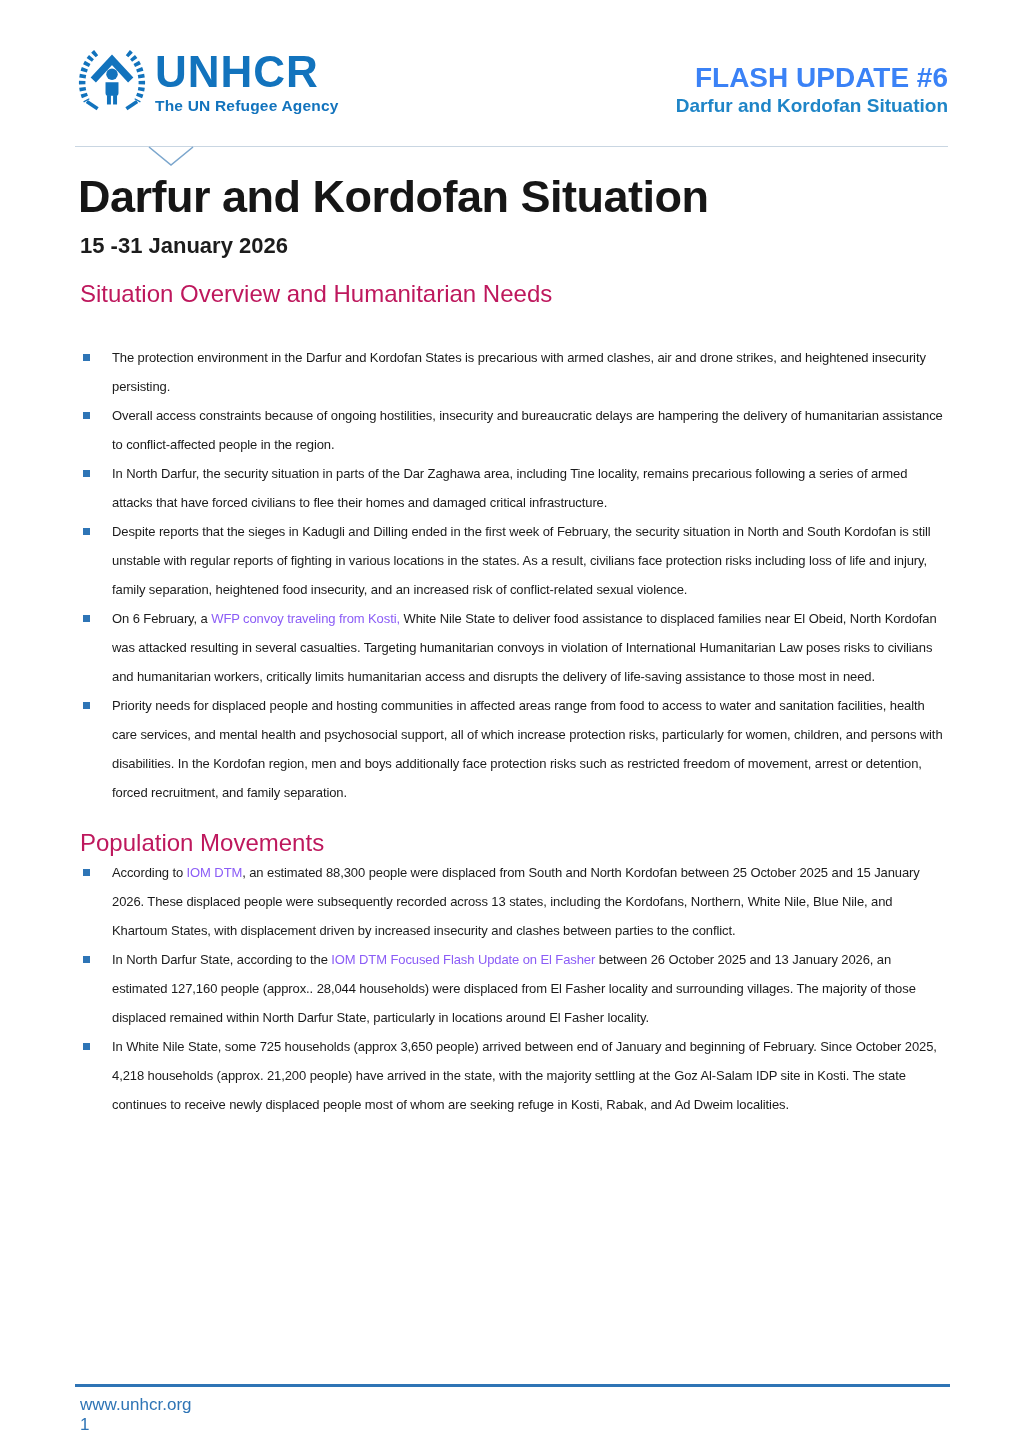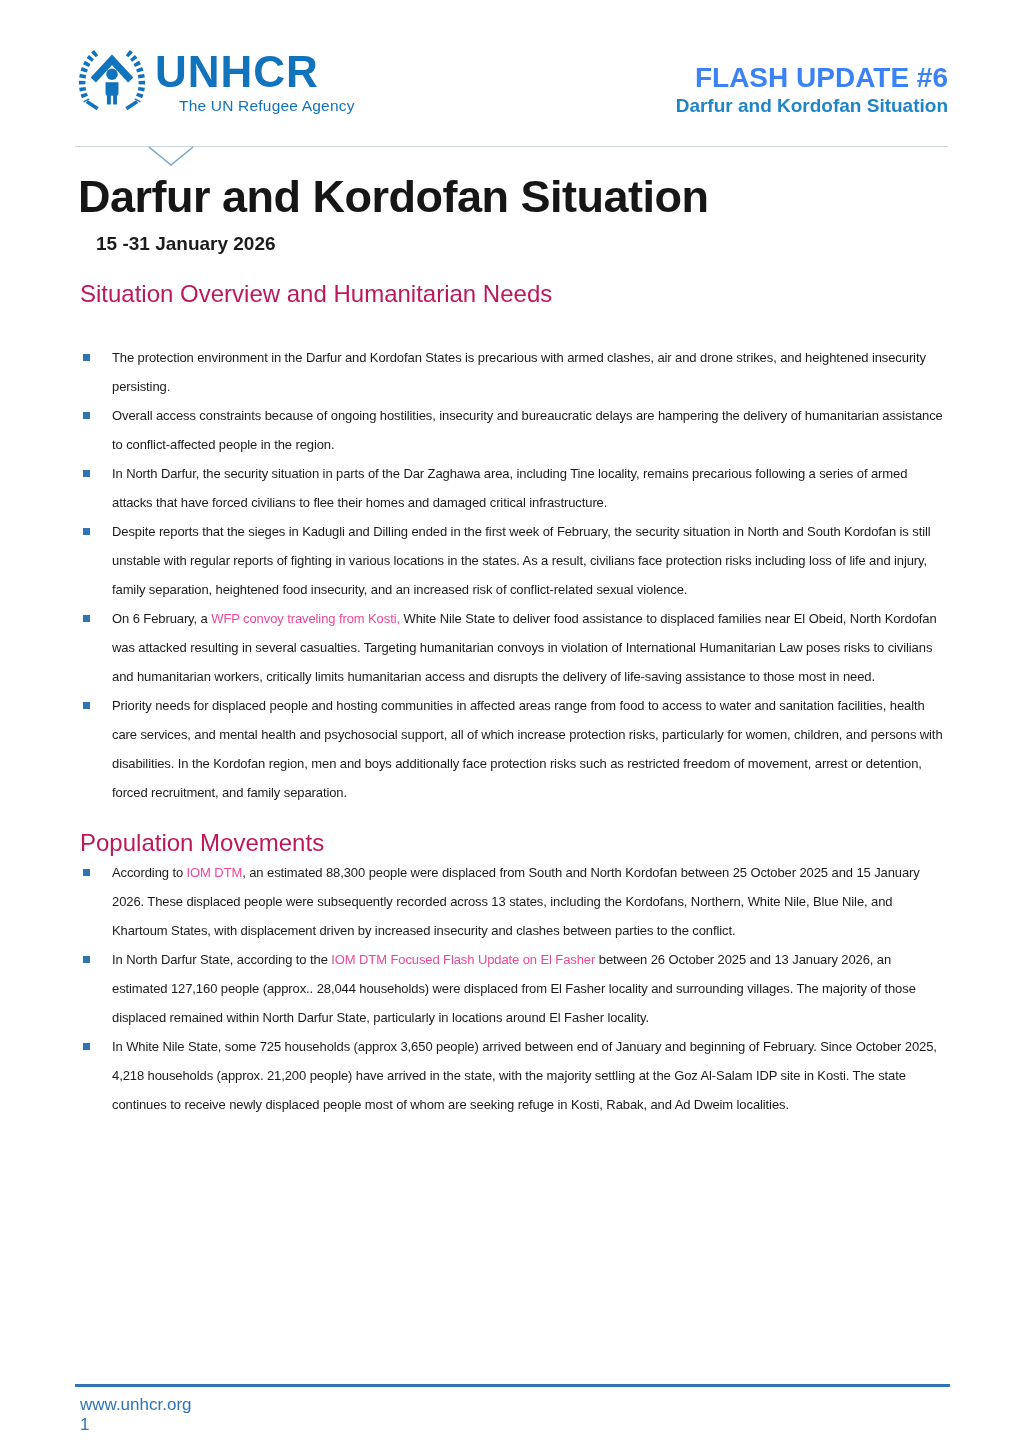--- a/index.html
+++ b/index.html
@@ -26,25 +26,24 @@
   .logo-text { padding-top: 4px; }
   .brand {
     font-size: 44px;
     font-weight: 700;
     letter-spacing: 1px;
     color: #1273BD;
     line-height: 1;
   }
   .tagline {
     font-size: 15.5px;
-    font-weight: 400;
+    font-weight: 700;
     color: #1273BD;
     margin-top: 3px;
     letter-spacing: 0.2px;
-    margin-left: 24px;
   }
   .hdr-right { text-align: right; padding-top: 18px; }
   .flash {
     font-size: 28px;
     font-weight: 700;
     color: #3b82f6;
     line-height: 1.15;
   }
   .flash-sub {
     font-size: 19px;
@@ -71,22 +70,22 @@
     position: absolute;
     top: 172px; left: 78px; right: 60px;
     font-size: 45px;
     font-weight: 700;
     color: #161616;
     letter-spacing: -0.5px;
     line-height: 1.1;
   }
   .date {
     position: absolute;
-    top: 233px; left: 96px;
-    font-size: 19px;
+    top: 233px; left: 80px;
+    font-size: 22px;
     font-weight: 600;
     color: #1c1c1c;
   }
 
   
   .content {
     position: absolute;
     top: 279px; left: 80px;
     width: 866px;
   }
@@ -108,21 +107,21 @@
     color: #1b1b1b;
     letter-spacing: -0.1px;
   }
   .bullets li .marker {
     position: absolute;
     left: 3px; top: 11px;
     width: 7px; height: 7px;
     background: #2E75B6;
   }
   .doc-link {
-    color: #ec4899;
+    color: #8b5cf6;
     text-decoration: none;
   }
 
   
   .foot-line {
     position: absolute;
     top: 1384px; left: 75px; right: 74px;
     height: 2.5px;
     background: #2E74B5;
   }

